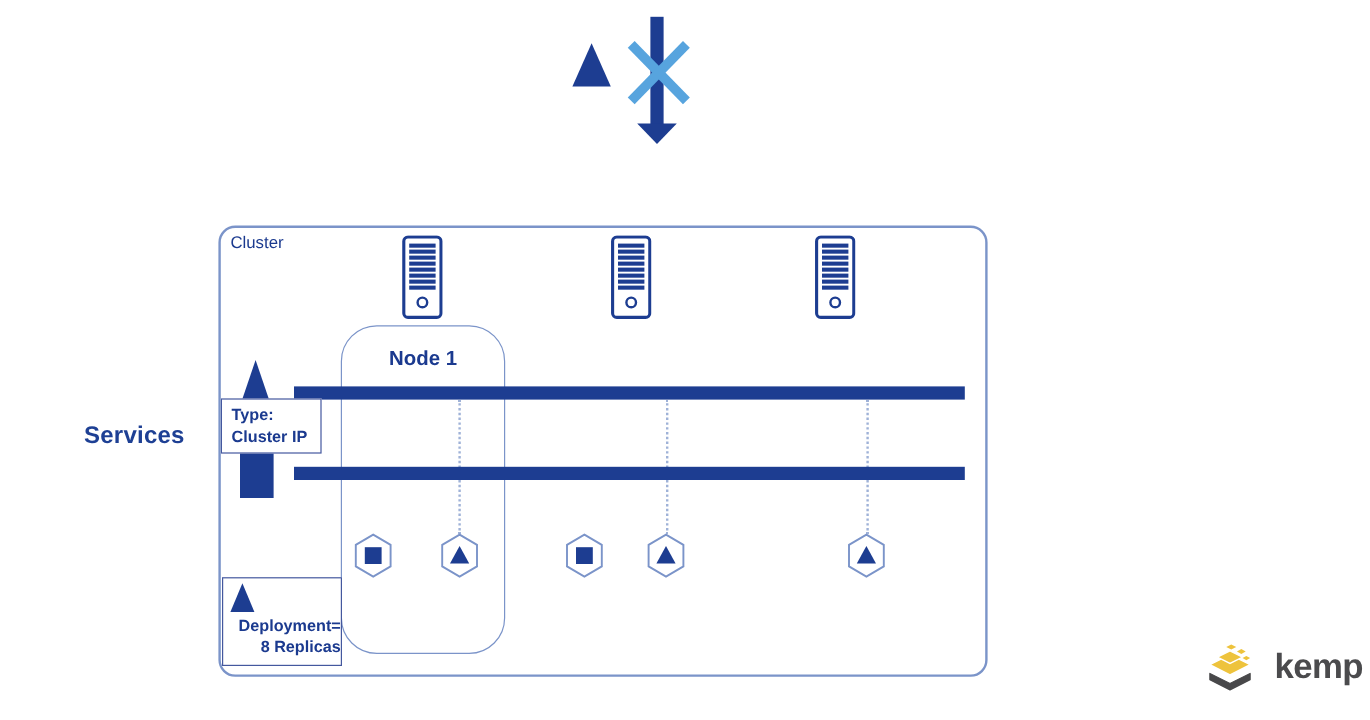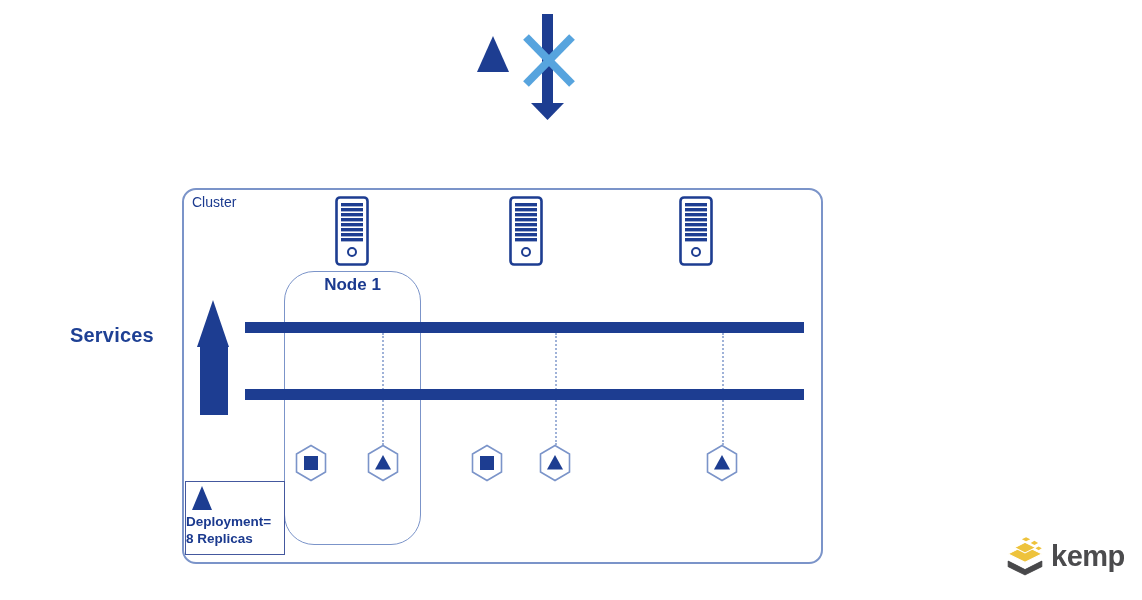--- a/index.html
+++ b/index.html
@@ -10,21 +10,21 @@
     font-family:"Liberation Sans", sans-serif;
     overflow:hidden;
   }
   .abs{position:absolute;}
 
   
   .top-symbol{left:460px;top:10px;width:140px;height:114px;z-index:2;}
 
   
   .services-label{
-    left:70px;top:324px;width:110px;
+    left:70px;top:352px;width:110px;
     color:#1e4094;font-size:20px;font-weight:600;
     letter-spacing:.2px;z-index:2;
   }
 
   
   .cluster-box{
     left:182px;top:188px;width:641px;height:376px;
     border:2px solid #7b94c9;border-radius:14px;
     z-index:1;box-sizing:border-box;
   }
@@ -34,21 +34,21 @@
   }
 
   
   .node-capsule{
     top:271px;height:274px;width:137px;
     border:1.6px solid #7b94c9;border-radius:30px;
     box-sizing:border-box;z-index:1;
     text-align:center;
   }
   .node-capsule .node-label{
-    display:inline-block;margin-top:3px;
+    display:inline-block;margin-top:17px;
     color:#1b3a8f;font-size:17px;font-weight:bold;
   }
   .node-1{left:284px;}
   .node-2{left:459px;}
   .node-3{left:629px;}
 
   
   .server-icon{top:196px;width:34px;height:70px;z-index:2;}
   .server-1{left:335px;}
   .server-2{left:509px;}
@@ -86,42 +86,42 @@
     box-sizing:border-box;z-index:5;
     color:#1b3a8f;font-weight:600;
   }
   .type-box{
     left:184px;top:332px;width:84px;height:46px;
     font-size:13.5px;line-height:18px;
     padding:4px 0 0 8px;
   }
   .deploy-box{
     left:185px;top:481px;width:100px;height:74px;
-    font-size:13.5px;line-height:17px;text-align:left;
+    font-size:13.5px;line-height:17px;text-align:right;padding-left:12px;
   }
   .deploy-triangle{
     position:absolute;left:6px;top:4px;width:0;height:0;
     border-left:10px solid transparent;
     border-right:10px solid transparent;
     border-bottom:24px solid #1d3d91;
   }
   .deploy-text{margin-top:31px;}
 
   
   .pod-hex{top:444px;width:34px;height:38px;z-index:4;}
   .hex-n1-square{left:294px;}
   .hex-n1-triangle{left:366px;}
   .hex-n2-square{left:470px;}
   .hex-n2-triangle{left:538px;}
   .hex-n3-triangle{left:705px;}
 
   
   .kemp-logo{
     left:1006px;top:534px;display:flex;align-items:center;
-    gap:7px;z-index:2;
+    gap:18px;z-index:2;
   }
   .kemp-text{
     color:#4b4b4d;font-size:29px;font-weight:600;
     letter-spacing:-0.5px;line-height:1;
   }
 </style>
 </head>
 <body>
 
 <div class="canvas">
@@ -189,20 +189,24 @@
   <div class="abs dotted-line dot-1"></div>
   <div class="abs dotted-line dot-2"></div>
   <div class="abs dotted-line dot-3"></div>
 
   <div class="abs bar bar-top"></div>
   <div class="abs bar bar-bottom"></div>
 
   <div class="abs svc-arrow-head"></div>
   <div class="abs svc-arrow-shaft"></div>
 
+  <div class="abs label-box type-box">
+    <div>Type:</div>
+    <div>Cluster IP</div>
+  </div>
 
   <div class="abs label-box deploy-box">
     <div class="deploy-triangle"></div>
     <div class="deploy-text">
       <div>Deployment=</div>
       <div>8 Replicas</div>
     </div>
   </div>
 
   <svg class="abs pod-hex hex-n1-square" viewBox="0 0 34 38">

